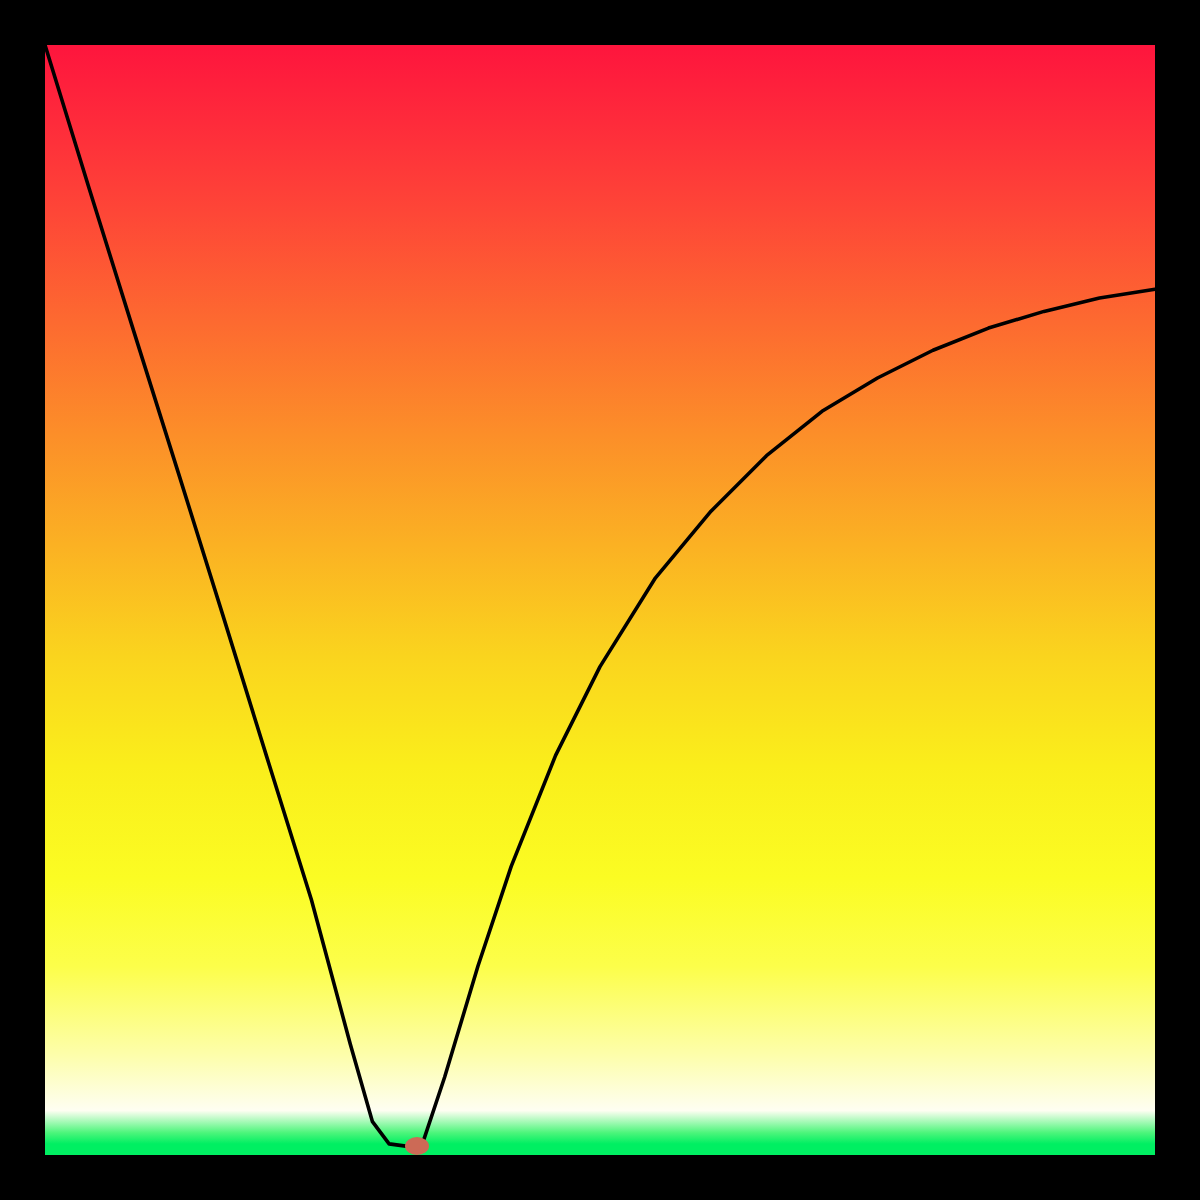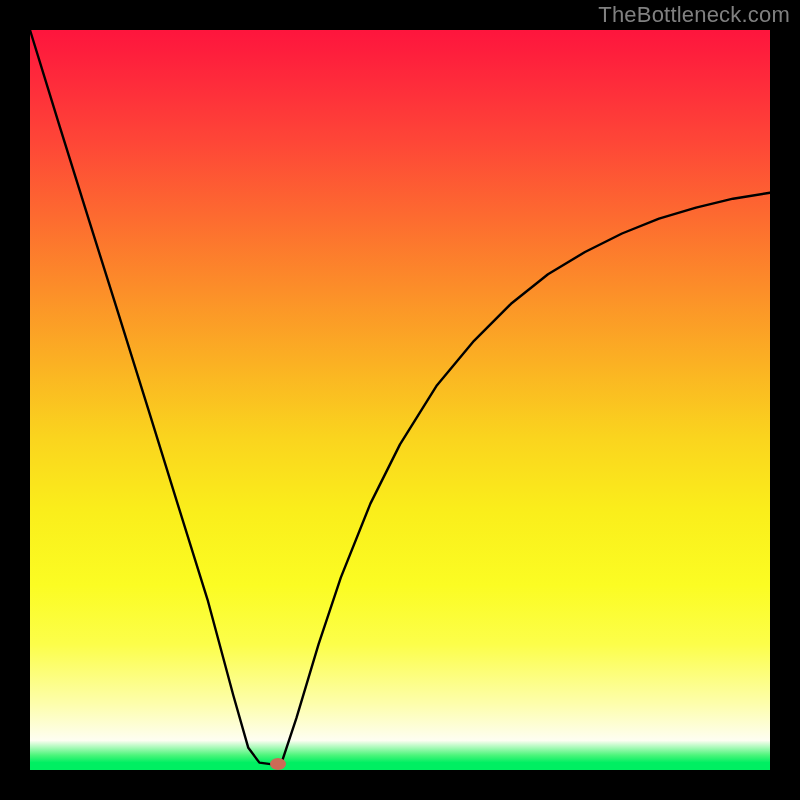--- a/index.html
+++ b/index.html
@@ -65,20 +65,19 @@
     height: 12px;
     background: #cc6a56;
     border-radius: 50%;
     transform: translate(-50%, -50%);
   }
 </style>
 </head>
 <body>
 
 <div class="frame">
-  <div class="watermark">TheBottleneck.com</div>
   <div class="plot-area">
     <svg class="curve" viewBox="0 0 740 740" preserveAspectRatio="none">
       <path id="curve-path" fill="none" stroke="#000" stroke-width="2.4" stroke-linejoin="round" stroke-linecap="round" d="M 0.0 0.0 L 29.6 96.2 L 59.2 190.9 L 88.8 284.9 L 118.4 379.6 L 148.0 475.1 L 177.6 569.8 L 203.5 666.0 L 218.3 717.8 L 229.4 732.6 L 229.4 732.6 L 240.5 734.1 L 251.6 732.6 L 251.6 732.6 L 266.4 688.2 L 288.6 614.2 L 310.8 547.6 L 340.4 473.6 L 370.0 414.4 L 407.0 355.2 L 444.0 310.8 L 481.0 273.8 L 518.0 244.2 L 555.0 222.0 L 592.0 203.5 L 629.0 188.7 L 666.0 177.6 L 703.0 168.7 L 740.0 162.8"></path>
     </svg>
     <div class="dot" id="marker-dot" style="left: 247.9px; top: 734.08px; background: rgb(204, 106, 86);"></div>
   </div>
 </div>
 
 </body></html>

